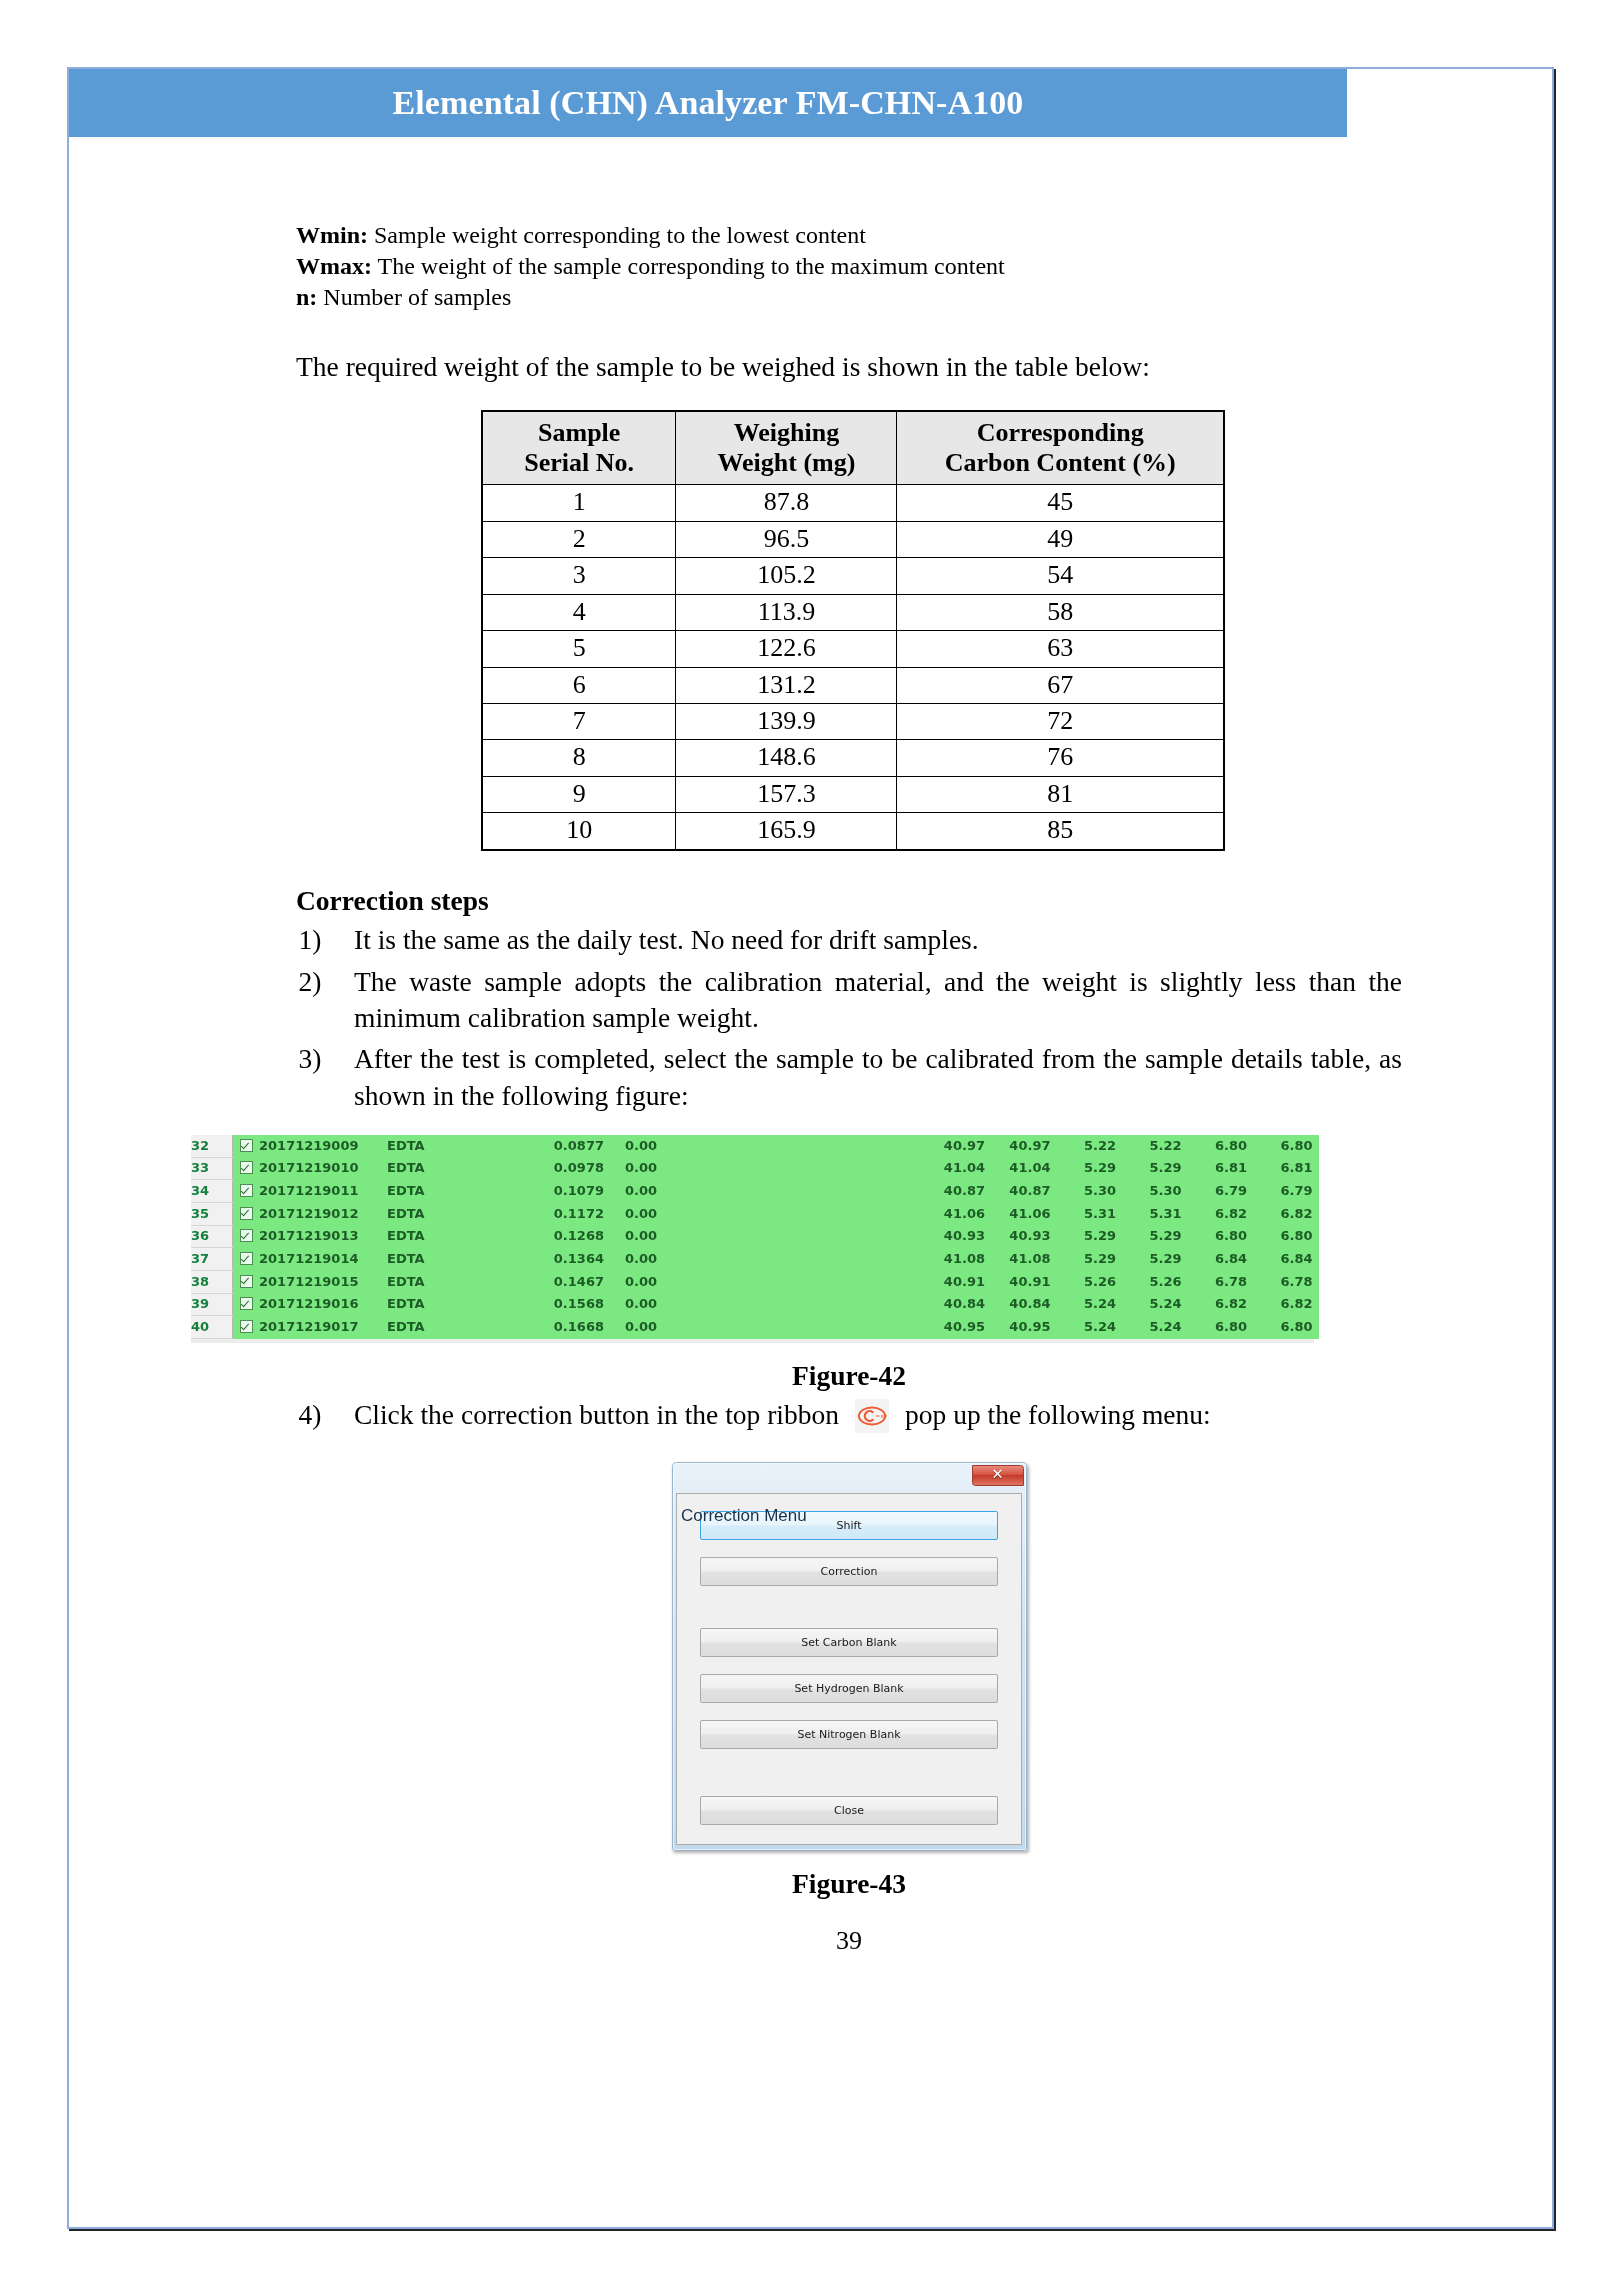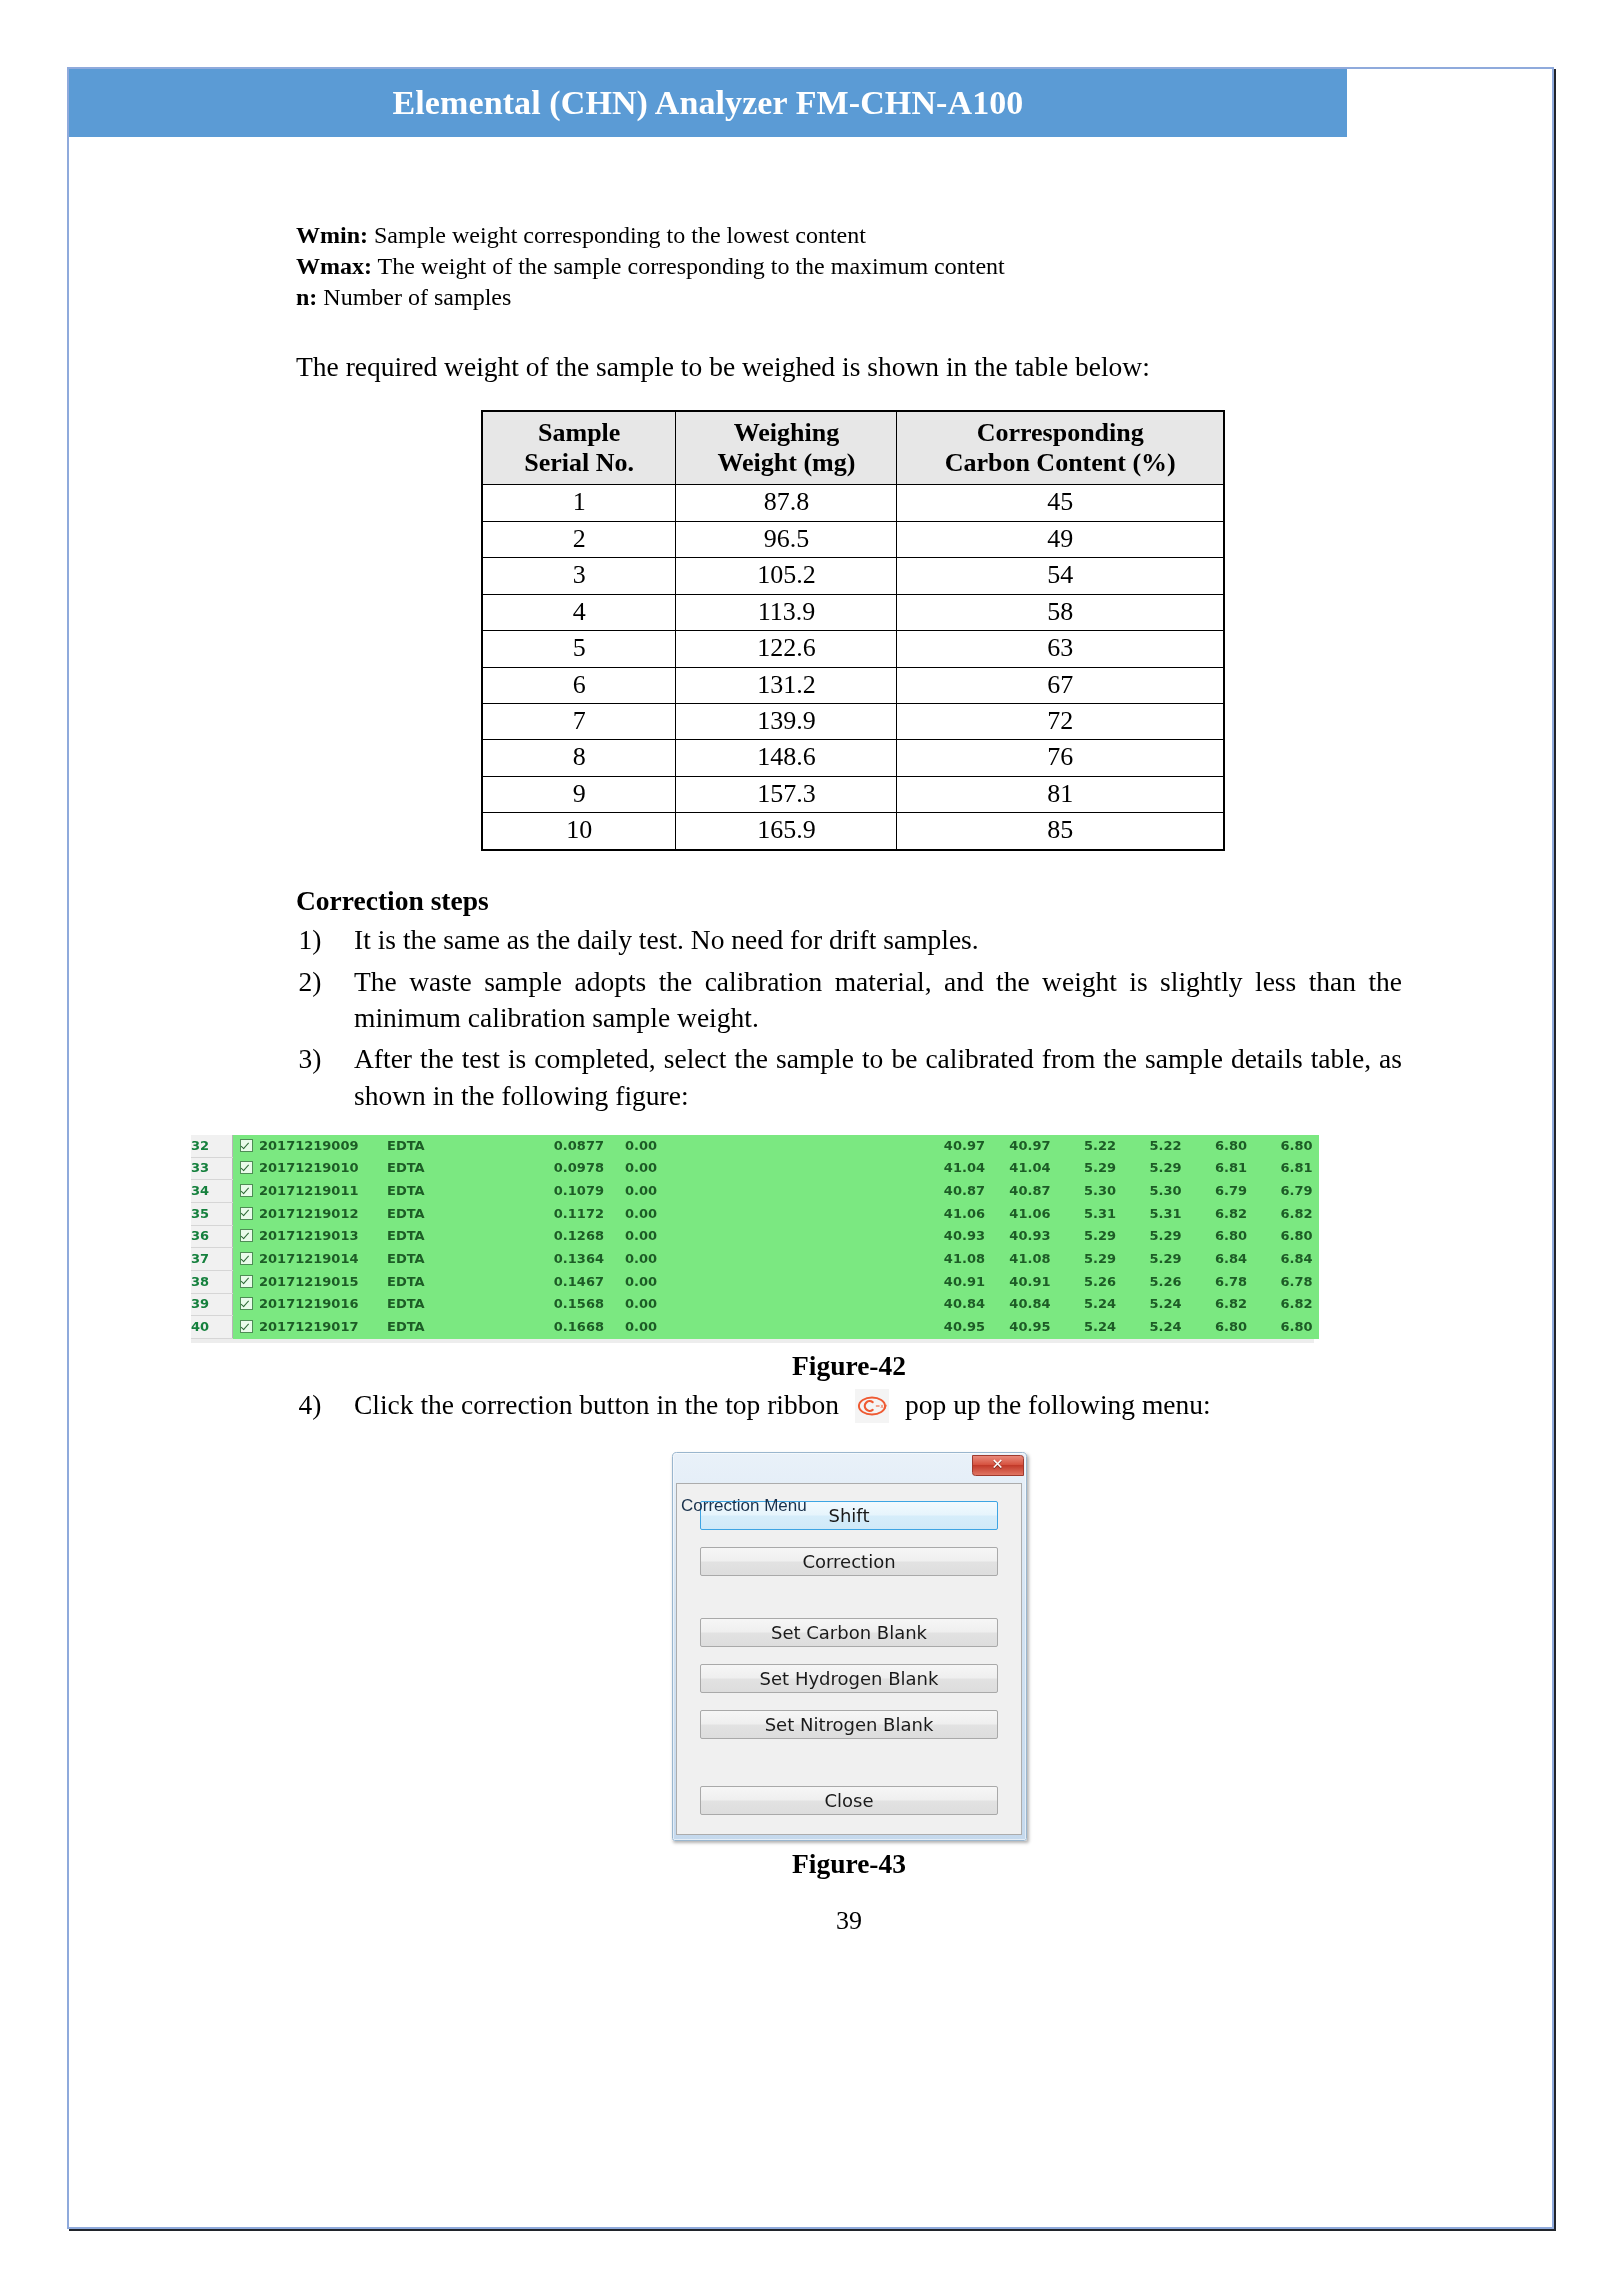--- a/index.html
+++ b/index.html
@@ -183,21 +183,21 @@
     width: 3.3px; height: 6.5px;
     border: solid #2E6B36;
     border-width: 0 1.3px 1.3px 0;
     transform: rotate(42deg);
   }
 
   .fig-cap {
     text-align: center;
     font-size: 27.5px;
     font-weight: bold;
-    margin-top: 7px;
+    margin-top: 17px;
     color: #000;
   }
 
   
   .inline-icon {
     display: inline-block;
     width: 34px;
     height: 34px;
     vertical-align: -8.5px;
     background: #F4F4F4;
@@ -258,21 +258,21 @@
     padding: 17px 23.6px 19.6px 23.6px;
     box-sizing: border-box;
   }
   .dlg-btn {
     display: block;
     width: 100%;
     height: 29px;
     line-height: 27.5px;
     text-align: center;
     font-family: "DejaVu Sans", "Liberation Sans", sans-serif;
-    font-size: 18px;
+    font-size: 11px;
     color: #1A1A1A;
     background: linear-gradient(to bottom, #F6F6F6 0%, #EFEFEF 48%, #E2E2E2 52%, #DDDDDD 100%);
     border: 0.7px solid #A9A9A9;
     border-radius: 2px;
     box-sizing: border-box;
   }
   .dlg-btn.focused {
     border: 1.3px solid #3DA4E3;
     background: linear-gradient(to bottom, #F2FAFE 0%, #E6F4FC 48%, #D6EDFA 52%, #CFE9F8 100%);
   }

